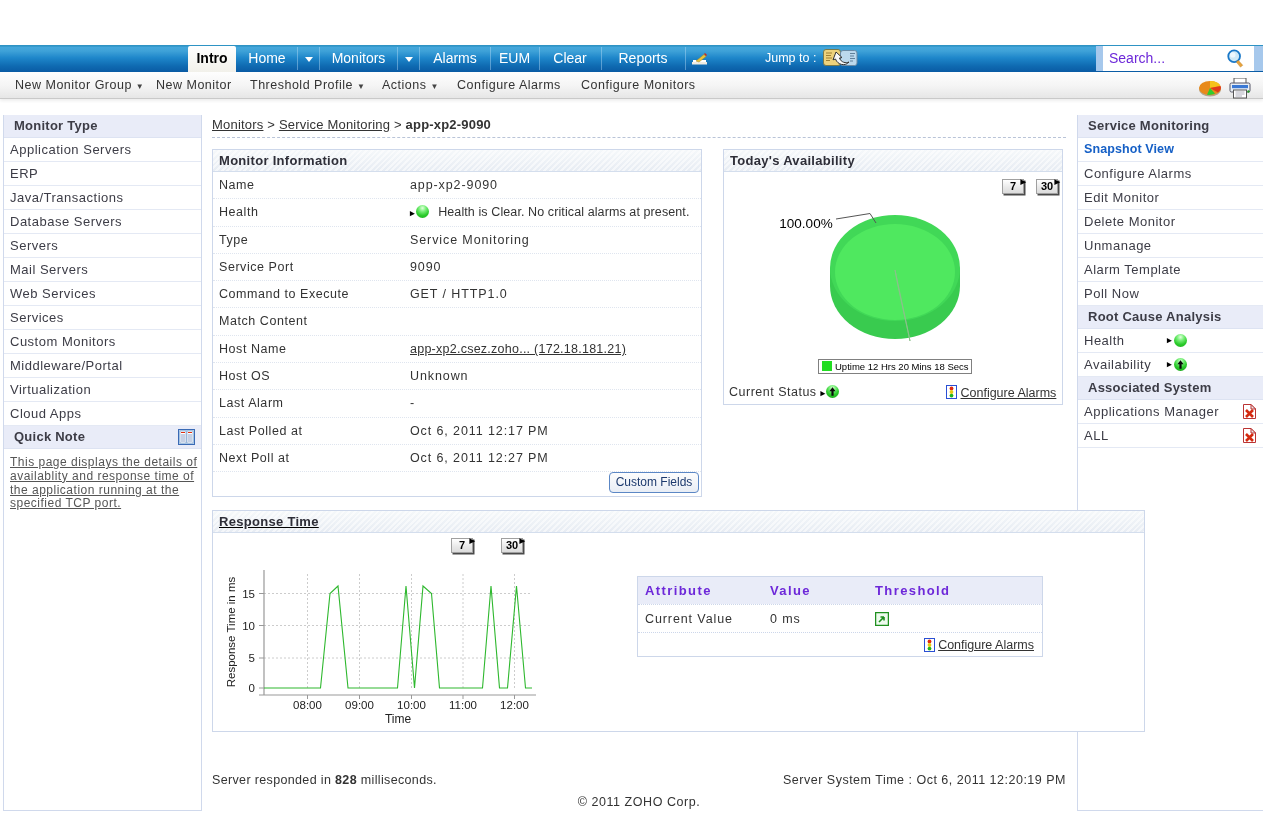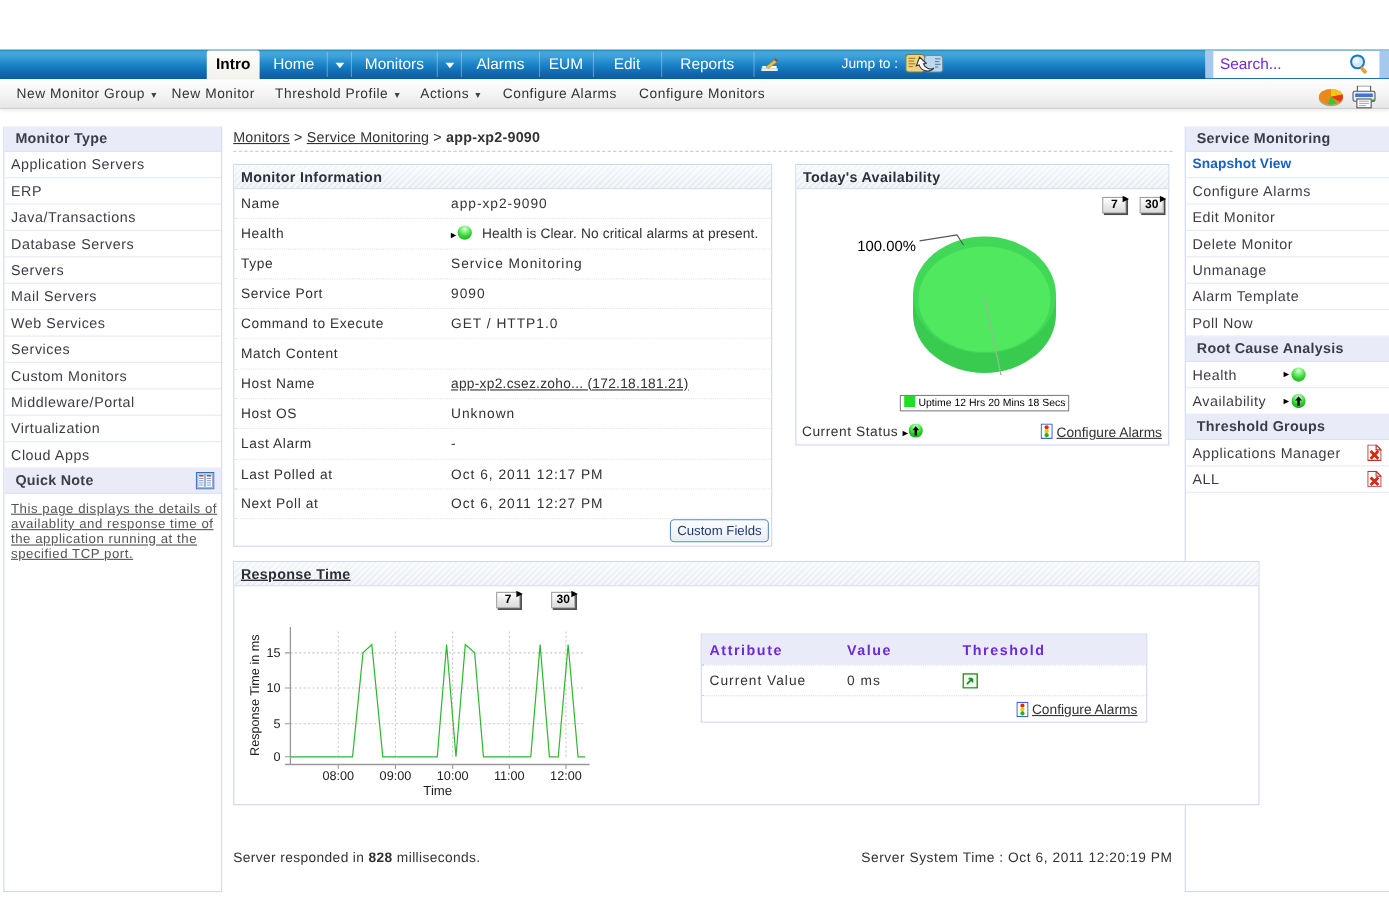--- a/index.html
+++ b/index.html
@@ -76,21 +76,21 @@
     <div class="tab" style="left:298px;width:21px;"><span class="darr"></span></div>
     <div class="tsep" style="left:319px;"></div>
     <div class="tab" style="left:320px;width:77px;">Monitors</div>
     <div class="tsep" style="left:397px;"></div>
     <div class="tab" style="left:398px;width:21px;"><span class="darr"></span></div>
     <div class="tsep" style="left:419px;"></div>
     <div class="tab" style="left:420px;width:70px;">Alarms</div>
     <div class="tsep" style="left:490px;"></div>
     <div class="tab" style="left:490px;width:49px;">EUM</div>
     <div class="tsep" style="left:539px;"></div>
-    <div class="tab" style="left:539px;width:62px;">Edit</div>
+    <div class="tab" style="left:539px;width:62px;">Clear</div>
     <div class="tsep" style="left:601px;"></div>
     <div class="tab" style="left:601px;width:84px;">Reports</div>
     <div class="tsep" style="left:685px;"></div>
     <svg style="position:absolute;left:692px;top:8px;" width="17" height="12" viewBox="0 0 17 12">
       <path d="M0 11.5 L15 11.5 L15 9 L0 9 Z" fill="#f0ece2"></path>
         <path d="M1 9 L14 9 L14 7 L1 7 Z" fill="#fff"></path>
         <path d="M4 8 L12 1.5 L14 3.5 L7 9 Z" fill="#e8c23c" stroke="#a8861a" stroke-width="0.5"></path>
         <path d="M12 1 L13 0 L15 2 L14 3 Z" fill="#d42a10"></path>
     </svg>
     <div class="tab" style="left:765px;width:58px;font-size:12.5px;text-align:left;">Jump to :</div>
@@ -181,21 +181,21 @@
               <radialGradient id="gb" cx="0.5" cy="0.25" r="0.75">
                 <stop offset="0" stop-color="#deffd8"></stop>
                 <stop offset="0.3" stop-color="#7cf07c"></stop>
                 <stop offset="0.65" stop-color="#2ccc2c"></stop>
                 <stop offset="1" stop-color="#1bab1b"></stop>
               </radialGradient>
             </defs>
             <circle cx="6.5" cy="6.5" r="6.5" fill="url(#gb)"></circle>
             <path d="M6.5 2.2 L9.6 6.2 L7.6 6.2 L7.6 10.8 L5.4 10.8 L5.4 6.2 L3.4 6.2 Z" fill="#0a0a0a"></path>
           </svg></span></div>
-    <div class="shead">Threshold Groups</div>
+    <div class="shead">Associated System</div>
     <div class="sitem">Applications Manager<svg class="redx" width="13" height="15" viewBox="0 0 13 15">
           <path d="M0.5 0.5 L8 0.5 L12.5 5 L12.5 14.5 L0.5 14.5 Z" fill="#fff" stroke="#b33"></path>
           <path d="M8 0.5 L8 5 L12.5 5 Z" fill="#e8e8e8" stroke="#b33"></path>
           <path d="M3 6 L10 13 M10 6 L3 13" stroke="#d42a10" stroke-width="2.6"></path>
         </svg></div>
     <div class="sitem">ALL<svg class="redx" width="13" height="15" viewBox="0 0 13 15">
           <path d="M0.5 0.5 L8 0.5 L12.5 5 L12.5 14.5 L0.5 14.5 Z" fill="#fff" stroke="#b33"></path>
           <path d="M8 0.5 L8 5 L12.5 5 Z" fill="#e8e8e8" stroke="#b33"></path>
           <path d="M3 6 L10 13 M10 6 L3 13" stroke="#d42a10" stroke-width="2.6"></path>
         </svg></div>
@@ -335,13 +335,14 @@
             <rect x="0.5" y="0.5" width="10" height="13" fill="#fff" stroke="#2a4fd4"></rect>
             <circle cx="5.5" cy="3.4" r="1.9" fill="#e02a10"></circle>
             <circle cx="5.5" cy="7" r="1.9" fill="#e8c810"></circle>
             <circle cx="5.5" cy="10.6" r="1.9" fill="#1fb41f"></circle>
           </svg> <a class="cfg" href="#">Configure Alarms</a></div>
     </div>
   </div>
 
   <div id="footline1">Server responded in <b>828</b> milliseconds.</div>
   <div id="footline2">Server System Time : Oct 6, 2011 12:20:19 PM</div>
+  <div id="footline3">© 2011 ZOHO Corp.</div>
 </div>
 
 </body></html>

